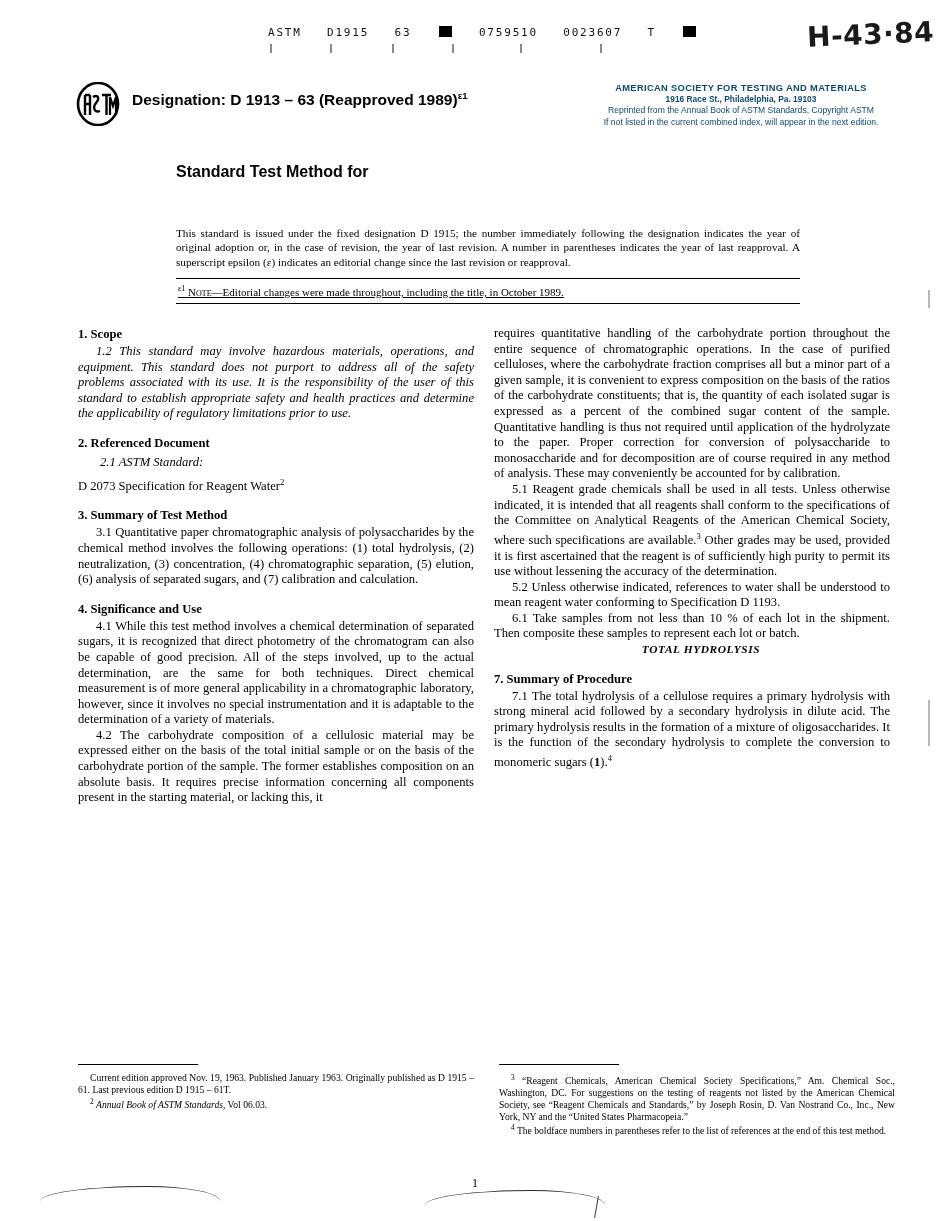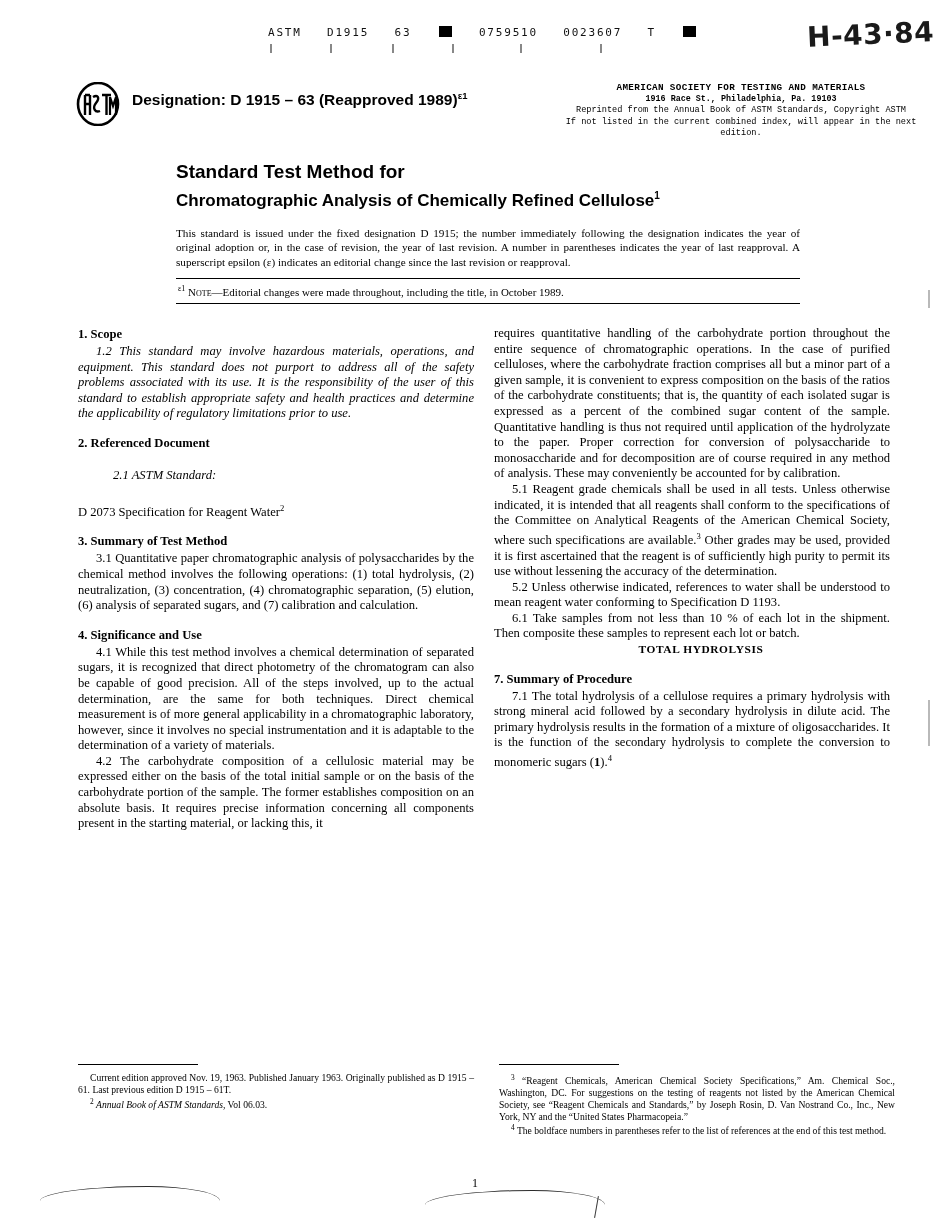--- a/index.html
+++ b/index.html
@@ -93,22 +93,22 @@
   .designation-text sup {
     font-size: 9.5px;
     vertical-align: super;
   }
   .publisher {
     position: absolute;
     left: 468px;
     top: 0;
     width: 394px;
     text-align: center;
-    font-family: Liberation Mono, monospace;
-    color: #000000;
+    font-family: Liberation Sans, sans-serif;
+    color: #0c4a6e;
   }
   .publisher .l1 {
     font-size: 9.3px;
     font-weight: bold;
     letter-spacing: 0.35px;
     line-height: 12px;
   }
   .publisher .l2 {
     font-size: 8.4px;
     font-weight: bold;
@@ -125,21 +125,21 @@
 
   
   .title-block {
     position: absolute;
     left: 176px;
     top: 160px;
     width: 680px;
     font-family: "Liberation Sans", "DejaVu Sans", sans-serif;
     font-weight: bold;
   }
-  .title-line1 { font-size: 19px; line-height: 24px; }
+  .title-line1 { font-size: 16px; line-height: 24px; }
   .title-line2 { font-size: 17px; line-height: 24px; }
   .title-line2 sup { font-size: 10px; vertical-align: super; }
 
   
   .intro {
     position: absolute;
     left: 176px;
     top: 226px;
     width: 624px;
     font-size: 11.2px;
@@ -156,20 +156,21 @@
   }
   .note-rule {
     width: 100%;
     height: 1px;
     background: #000;
   }
   .note-text {
     font-size: 11px;
     line-height: 17px;
     padding: 1px 0 2px 2px;
+    text-decoration: underline;
   }
   .note-text .eps { font-size: 8px; vertical-align: super; }
   .note-text .nt { font-variant: small-caps; font-size: 11px; }
 
   
   .col {
     position: absolute;
     top: 326px;
     width: 396px;
     font-size: 12.6px;
@@ -194,30 +195,31 @@
   .col h3.first { margin-top: 0; }
   .col .italic { font-style: italic; }
   .col p.italic { font-style: italic; }
   .col .ref-line {
     text-indent: 0;
     margin: 0;
   }
   .col .sub-italic {
     text-indent: 18px;
     font-style: italic;
-    margin: 17px;
+    margin: 4px;
   }
   .col sup { font-size: 8.6px; vertical-align: super; }
   .centered-head {
     text-align: center;
     font-weight: bold;
     font-size: 11.4px;
     letter-spacing: 0.6px;
     margin: 18px 0 14px 0;
     text-indent: 0;
+    font-style: italic;
   }
 
   
   .footnote-block {
     position: absolute;
     width: 396px;
     font-size: 9.6px;
     line-height: 11.8px;
     text-align: justify;
   }
@@ -315,34 +317,33 @@
       <svg width="44" height="44" viewBox="0 0 44 44" aria-hidden="true">
         <ellipse cx="22" cy="22" rx="20" ry="21" fill="none" stroke="#000" stroke-width="2.6"></ellipse>
         <path d="M9 13 L9 33 M9 13 L14 13 M9 22 L14 22 M14 13 L14 33" fill="none" stroke="#000" stroke-width="2.4"></path>
         <path d="M17 15 C22 12, 24 16, 20 21 C16 26, 19 31, 24 29" fill="none" stroke="#000" stroke-width="2.4"></path>
         <path d="M26 13 L35 13 M30.5 13 L30.5 33" fill="none" stroke="#000" stroke-width="2.4"></path>
         <path d="M34 33 L34 15 L37 24 L40 15 L40 33" fill="none" stroke="#000" stroke-width="2.2"></path>
       </svg>
     </div>
 
     <div class="designation-text">
-      <span>Designation: D 1915 – 63 (Reapproved 1989)</span><sup>ε1</sup>
+      <span>Designation: D 1913 – 63 (Reapproved 1989)</span><sup>ε1</sup>
     </div>
 
     <div class="publisher">
       <div class="l1">AMERICAN SOCIETY FOR TESTING AND MATERIALS</div>
       <div class="l2">1916 Race St., Philadelphia, Pa. 19103</div>
       <div class="l3">Reprinted from the Annual Book of ASTM Standards, Copyright ASTM</div>
       <div class="l4">If not listed in the current combined index, will appear in the next edition.</div>
     </div>
   </div>
 
   <div class="title-block">
     <div class="title-line1">Standard Test Method for</div>
-    <div class="title-line2"><span>Chromatographic Analysis of Chemically Refined Cellulose</span><sup>1</sup></div>
   </div>
 
   <div class="intro">This standard is issued under the fixed designation D 1915; the number immediately following the designation indicates the year of original adoption or, in the case of revision, the year of last revision. A number in parentheses indicates the year of last reapproval. A superscript epsilon (ε) indicates an editorial change since the last revision or reapproval.</div>
 
   <div class="note-box">
     <div class="note-rule"></div>
     <div class="note-text">
       <span class="eps">ε1</span>
       <span class="nt">Note</span><span>—Editorial changes were made throughout, including the title, in October 1989.</span>
     </div>

